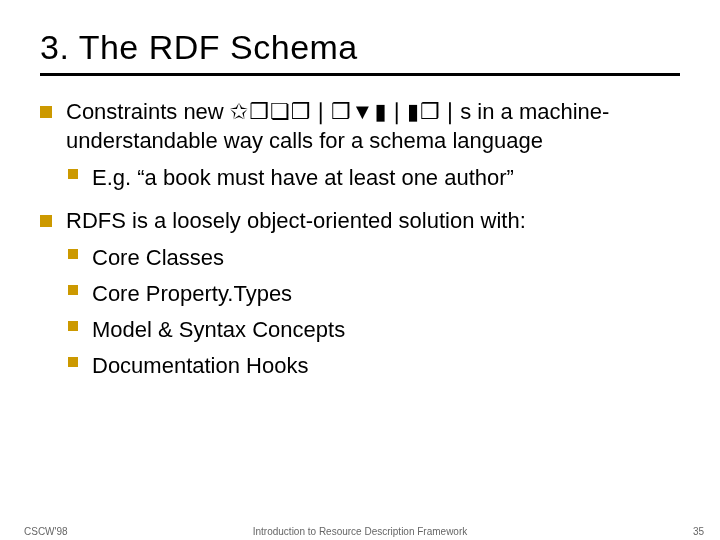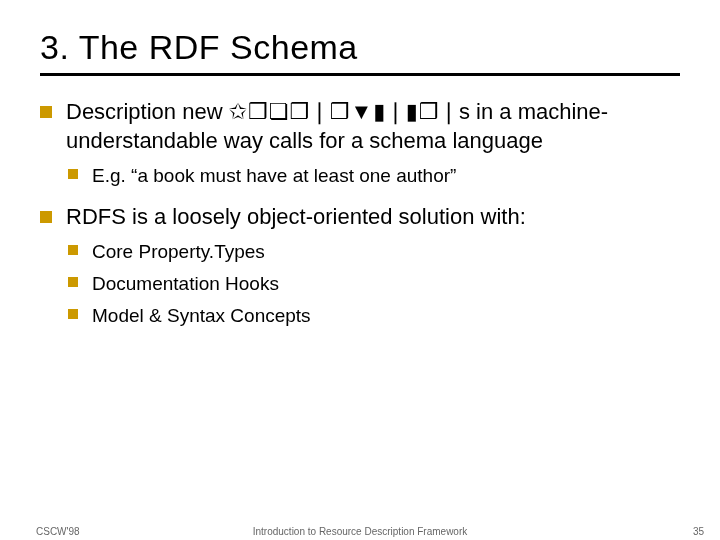--- a/index.html
+++ b/index.html
@@ -50,73 +50,74 @@
   }
   ul.level2 {
     list-style: none;
     padding: 0;
     margin: 8px 0 0 0;
   }
   ul.level2 > li {
     position: relative;
     padding-left: 26px;
     margin-bottom: 6px;
-    font-size: 19px;
+    font-size: 22px;
     line-height: 1.35;
   }
   ul.level2 > li::before {
     content: "";
     position: absolute;
     left: 2px;
     top: 6px;
     width: 10px;
     height: 10px;
     background: #cc9900;
   }
   .italic { }
   .footer {
     position: absolute;
     bottom: 14px;
     left: 0;
     width: 720px;
     font-size: 10px;
     color: #666;
   }
-  .footer-left { position: absolute; left: 36px; }
+  .footer-left { position: absolute; left: 24px; }
   .footer-center { position: absolute; left: 0; width: 720px; text-align: center; }
   .footer-right { position: absolute; right: 16px; }
   .glyphs {
     font-family: "Segoe UI Symbol", "Arial Unicode MS", sans-serif;
     letter-spacing: 1px;
   }
 </style>
 </head>
 <body>
 
 <div class="slide">
   <h1 class="title">3. The RDF Schema</h1>
   <hr class="rule">
 
   <ul class="level1">
 
     <li>
-      <span>Description new </span><span class="glyphs">✩❒❏❒❘❒▼▮❘▮❒❘</span><span>s in a machine-understandable way calls for a </span><span class="italic">schema language</span>
+      <span>Constraints new </span><span class="glyphs">✩❒❏❒❘❒▼▮❘▮❒❘</span><span>s in a machine-understandable way calls for a </span><span class="italic">schema language</span>
       <ul class="level2">
         <li>
           <span>E.g. “a </span><span class="italic">book</span><span> must have at least one </span><span class="italic">author</span><span>”</span>
         </li>
       </ul>
     </li>
 
     <li>
       <span>RDFS is a loosely object-oriented solution with:</span>
       <ul class="level2">
+        <li><span class="italic">Core Classes</span></li>
         <li><span class="italic">Core Property.Types</span></li>
+        <li><span class="italic">Model &amp; Syntax Concepts</span></li>
         <li><span class="italic">Documentation Hooks</span></li>
-        <li><span class="italic">Model &amp; Syntax Concepts</span></li>
       </ul>
     </li>
 
 
   </ul>
 </div>
 
 <div class="footer">
   <span class="footer-left">CSCW'98</span>
   <span class="footer-center">Introduction to Resource Description Framework</span>

